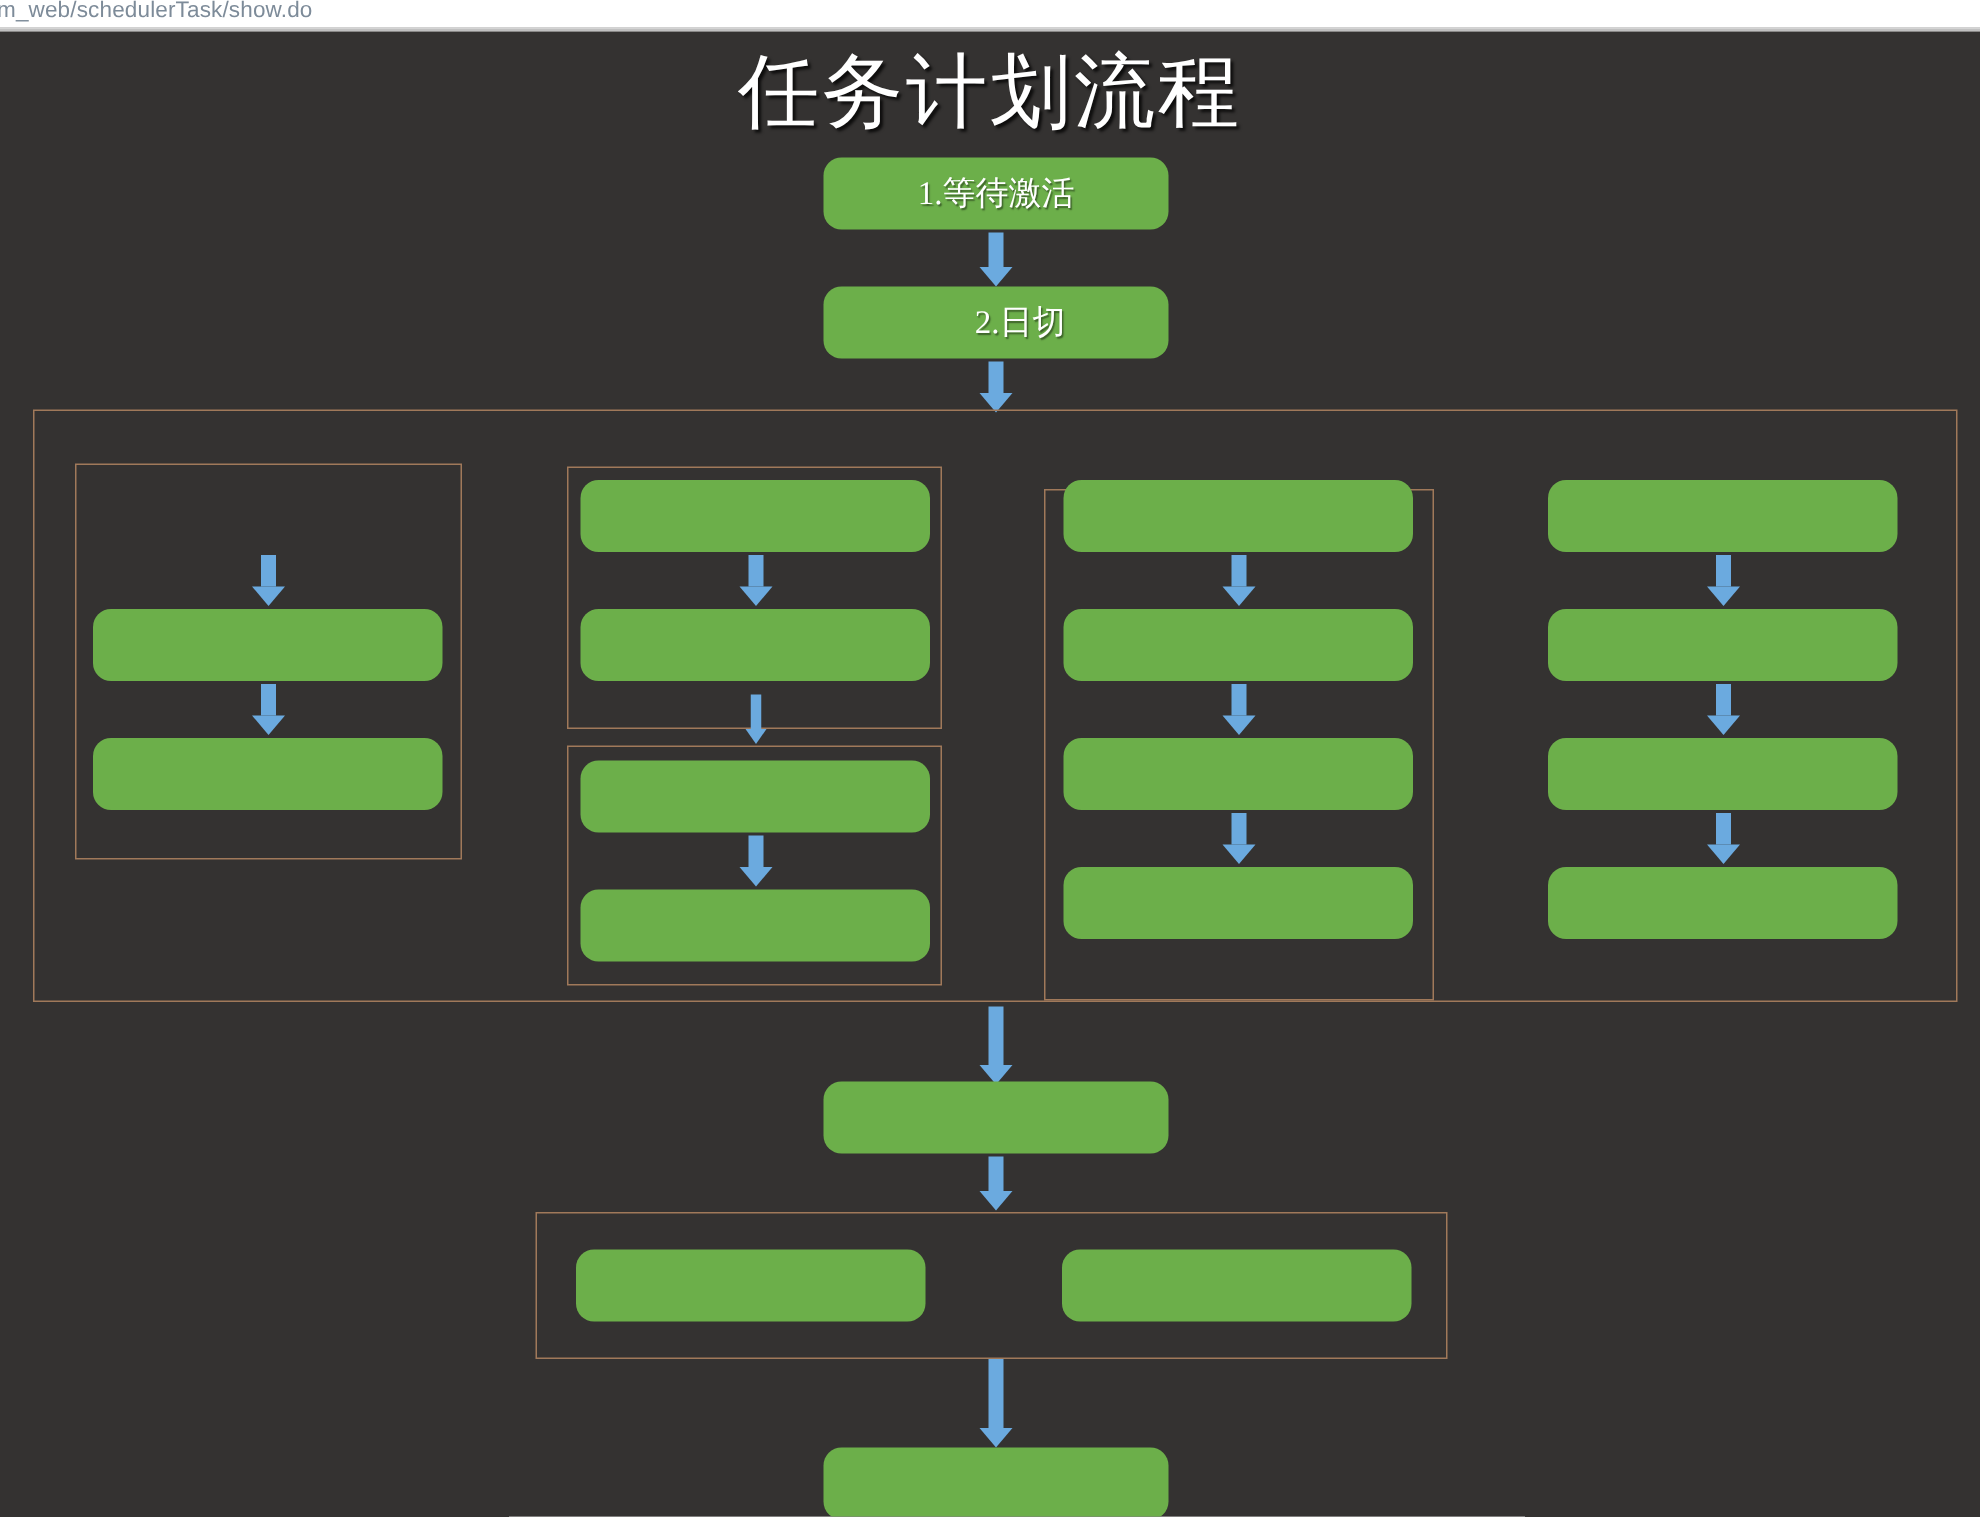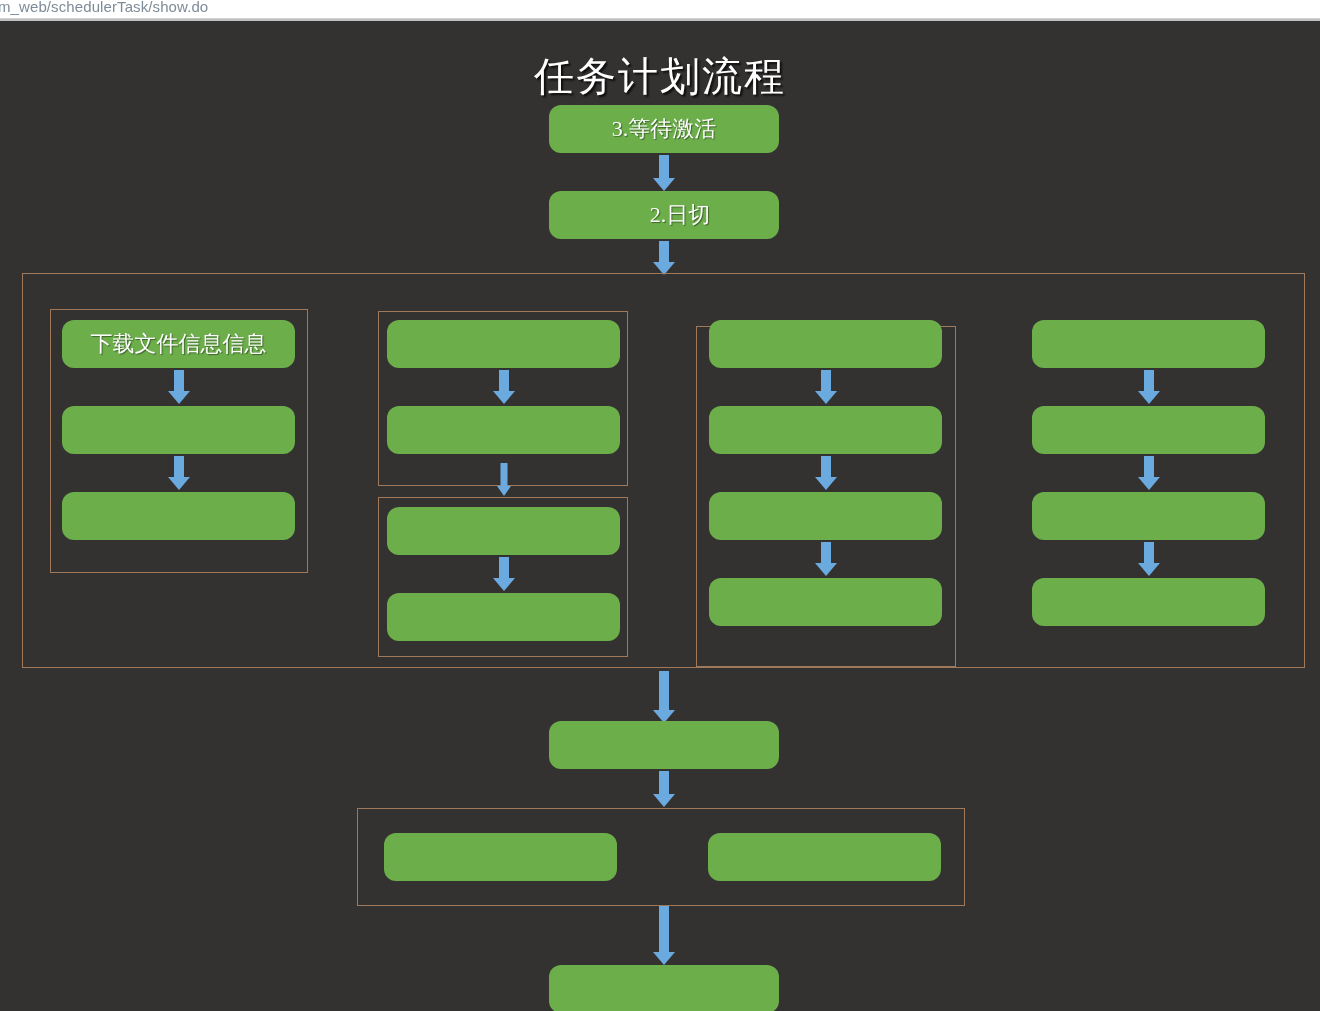--- a/index.html
+++ b/index.html
@@ -49,26 +49,26 @@
     position: absolute;
     left: 0; top: 21px;
     width: 1320px;
     height: 990px;
     background: #343231;
     overflow: hidden;
   }
 
   #page-title {
     position: absolute;
-    left: 0; top: 24px;
+    left: 0; top: 8px;
     width: 1320px;
     text-align: center;
     color: #ffffff;
     font-family: "Liberation Serif", serif;
-    font-size: 40px;
+    font-size: 54px;
     line-height: 64px;
     letter-spacing: 2px;
     text-shadow: 2px 2px 2px rgba(0,0,0,0.75);
   }
 
   
   .node {
     position: absolute;
     background: #6CAF4A;
     border-radius: 12px;
@@ -124,39 +124,38 @@
 <div id="urlbar">
   <span class="urltext">m_web/schedulerTask/show.do</span>
 </div>
 <div id="urlbar-divider"></div>
 <div id="urlbar-shadow"></div>
 
 <div id="canvas">
 
   <div id="page-title">任务计划流程</div>
 
-  <div class="node" style="left:549px; top:84px; width:230px; height:48px;">3.等待激活</div>
+  <div class="node" style="left:549px; top:84px; width:230px; height:48px;">1.等待激活</div>
 
   <div class="arrow" style="left:653px; top:134px; width:22px; height:36px;">
     <div class="shaft" style="width:10px; height:23px;"></div>
     <div class="head"></div>
   </div>
 
   <div class="node" style="left:549px; top:170px; width:230px; height:48px;padding-left:32px;">2.日切</div>
 
   <div class="arrow" style="left:653px; top:220px; width:22px; height:34px;">
     <div class="shaft" style="width:10px; height:21px;"></div>
     <div class="head"></div>
   </div>
 
   <div class="group" style="left:22px; top:252px; width:1283px; height:395px;"></div>
 
   <div class="group" style="left:50px; top:288px; width:258px; height:264px;"></div>
 
-  <div class="node" style="left:62px; top:299px; width:233px; height:48px;">下载文件信息信息</div>
   <div class="arrow" style="left:168px; top:349px; width:22px; height:34px;">
     <div class="shaft" style="width:10px; height:21px;"></div>
     <div class="head"></div>
   </div>
   <div class="node" style="left:62px; top:385px; width:233px; height:48px;"></div>
   <div class="arrow" style="left:168px; top:435px; width:22px; height:34px;">
     <div class="shaft" style="width:10px; height:21px;"></div>
     <div class="head"></div>
   </div>
   <div class="node" style="left:62px; top:471px; width:233px; height:48px;"></div>

